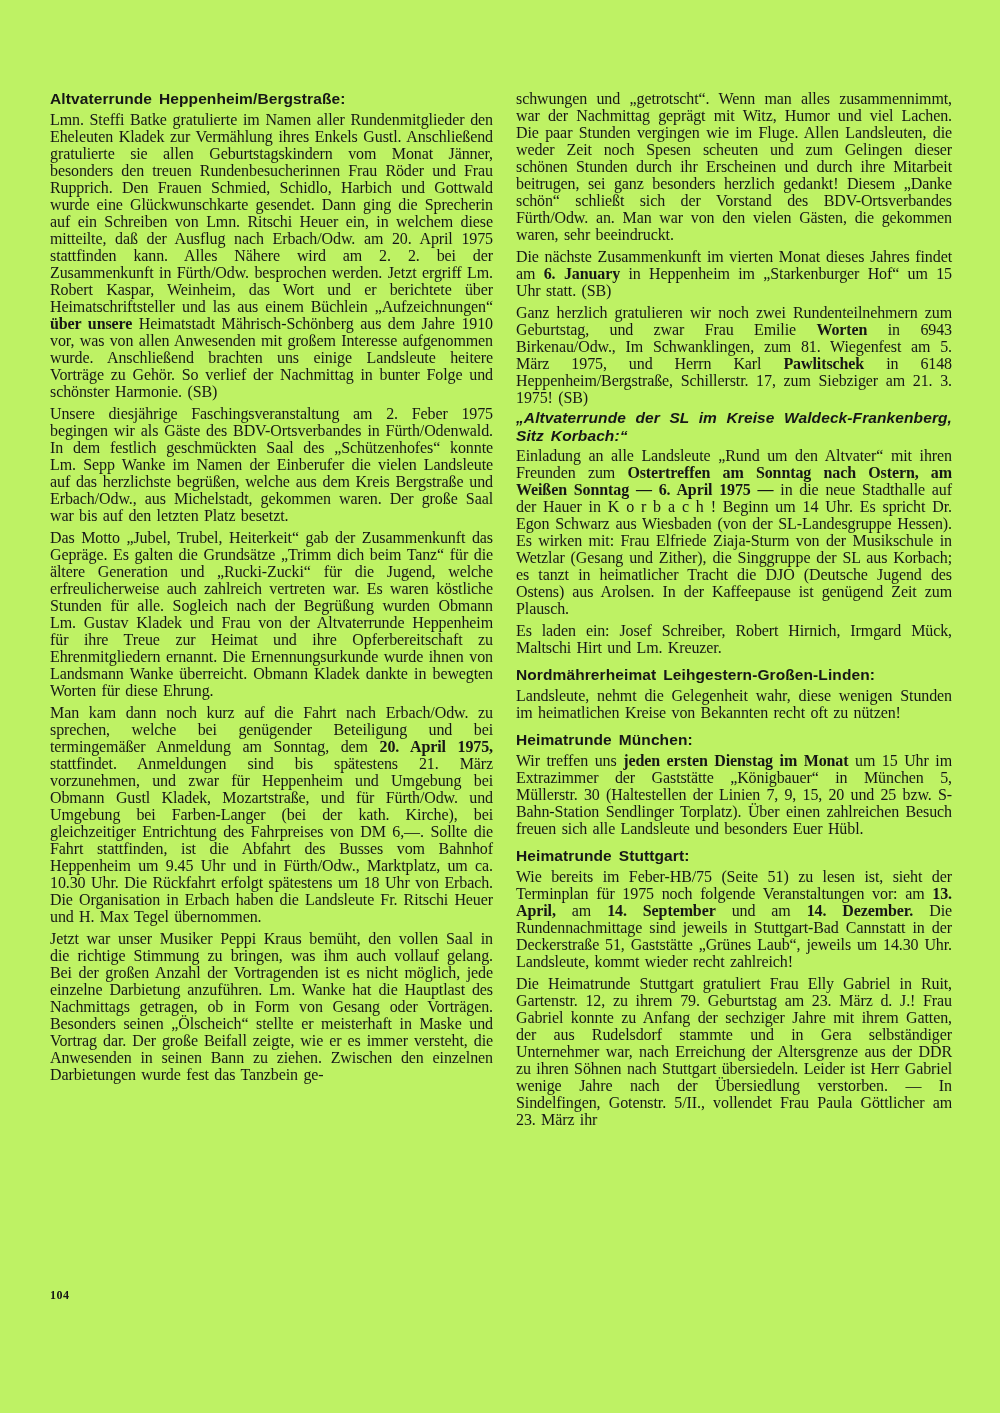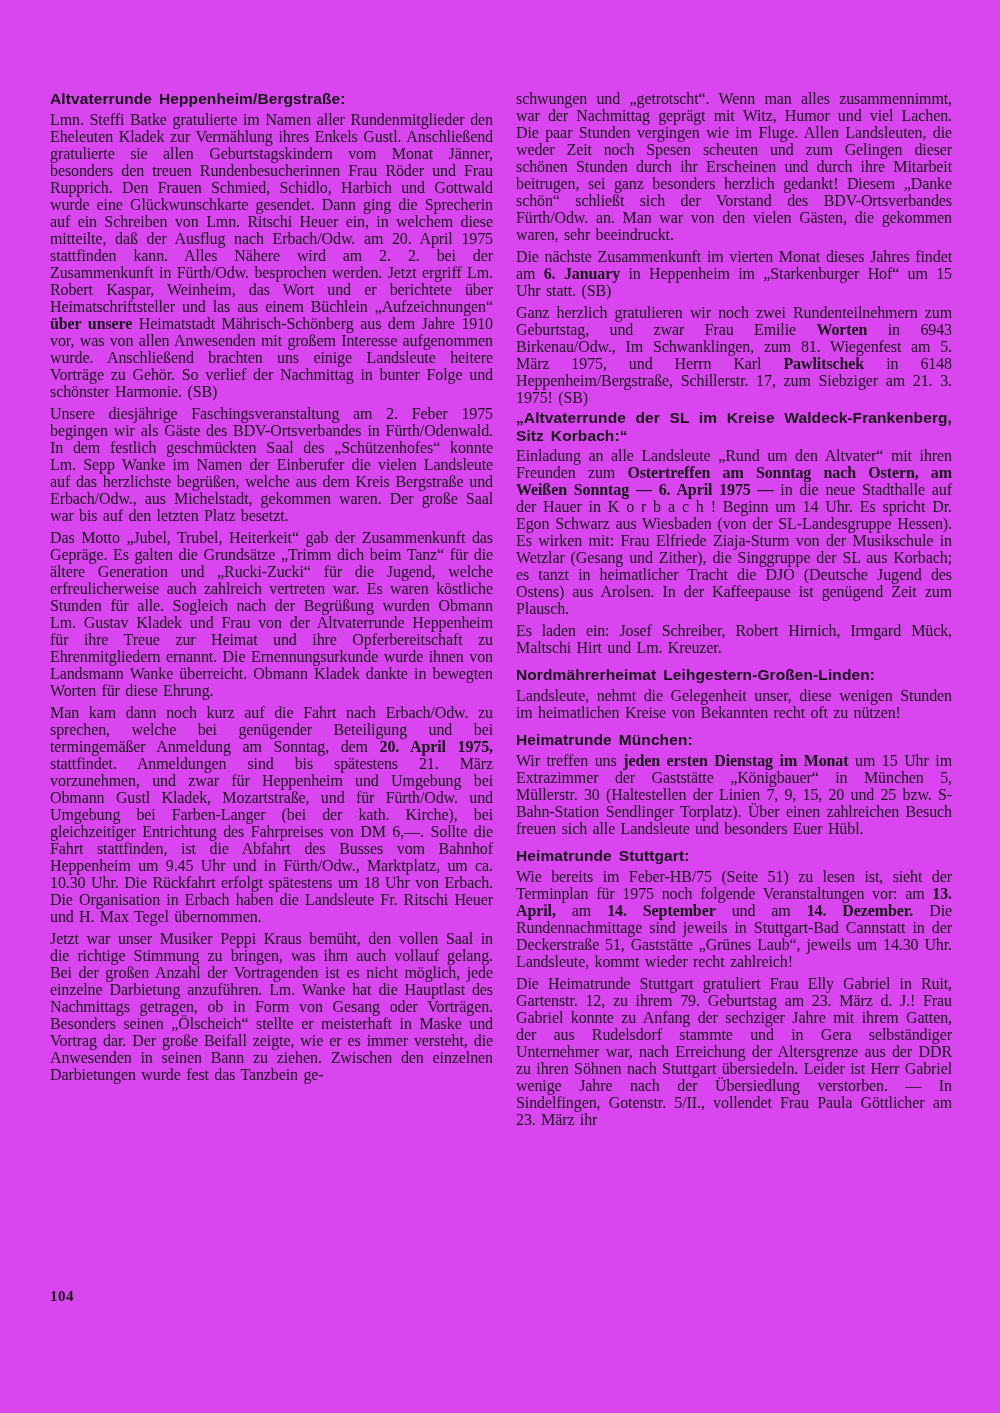--- a/index.html
+++ b/index.html
@@ -7,21 +7,21 @@
     padding: 0;
     width: 1000px;
     height: 1413px;
     overflow: hidden;
     background: #fdfdfb;
   }
   .page {
     position: relative;
     width: 1000px;
     height: 1413px;
-    background: #d946ef;
+    background: #bef264;
     color: #161616;
     font-family: "Liberation Serif", serif;
   }
   .columns {
     position: absolute;
     left: 50px;
     top: 90px;
     width: 902px;
     display: flex;
     gap: 23px;
@@ -47,30 +47,31 @@
     font-size: 15.5px;
     line-height: 18px;
     word-spacing: 2.5px;
     letter-spacing: 0.1px;
     margin: 10px 0 3px 0;
     text-align: left;
   }
   .subheading {
     margin: 3px 0 1px 0;
     text-align: justify;
+    font-style: italic;
   }
   .heading + p, .subheading + p { margin-top: 2px; }
   .col > .heading:first-child { margin-top: 0; }
   .page-number {
     position: absolute;
     left: 50px;
     top: 1288px;
     font-family: "Liberation Serif", serif;
     font-weight: 700;
-    font-size: 15px;
+    font-size: 12px;
     letter-spacing: 0.5px;
     color: #161616;
   }
 </style>
 </head>
 <body>
 
 <div class="page">
   <div class="columns">
     <div class="col col-left">
@@ -82,21 +83,21 @@
         <p>Jetzt war unser Musiker Peppi Kraus bemüht, den vollen Saal in die richtige Stimmung zu bringen, was ihm auch vollauf gelang. Bei der großen Anzahl der Vortragenden ist es nicht möglich, jede einzelne Darbietung anzuführen. Lm. Wanke hat die Hauptlast des Nachmittags getragen, ob in Form von Gesang oder Vorträgen. Besonders seinen „Ölscheich“ stellte er meisterhaft in Maske und Vortrag dar. Der große Beifall zeigte, wie er es immer versteht, die Anwesenden in seinen Bann zu ziehen. Zwischen den einzelnen Darbietungen wurde fest das Tanzbein ge-</p>
       </div>
     <div class="col col-right">
         <p>schwungen und „getrotscht“. Wenn man alles zusammennimmt, war der Nachmittag geprägt mit Witz, Humor und viel Lachen. Die paar Stunden vergingen wie im Fluge. Allen Landsleuten, die weder Zeit noch Spesen scheuten und zum Gelingen dieser schönen Stunden durch ihr Erscheinen und durch ihre Mitarbeit beitrugen, sei ganz besonders herzlich gedankt! Diesem „Danke schön“ schließt sich der Vorstand des BDV-Ortsverbandes Fürth/Odw. an. Man war von den vielen Gästen, die gekommen waren, sehr beeindruckt.</p>
         <p>Die nächste Zusammenkunft im vierten Monat dieses Jahres findet am <b>6. January</b> in Heppenheim im „Starkenburger Hof“ um 15 Uhr statt. (SB)</p>
         <p>Ganz herzlich gratulieren wir noch zwei Rundenteilnehmern zum Geburtstag, und zwar Frau Emilie <b>Worten</b> in 6943 Birkenau/Odw., Im Schwanklingen, zum 81. Wiegenfest am 5. März 1975, und Herrn Karl <b>Pawlitschek</b> in 6148 Heppenheim/Bergstraße, Schillerstr. 17, zum Siebziger am 21. 3. 1975! (SB)</p>
         <div class="subheading">„Altvaterrunde der SL im Kreise Waldeck-Frankenberg, Sitz Korbach:“</div>
         <p>Einladung an alle Landsleute „Rund um den Altvater“ mit ihren Freunden zum <b>Ostertreffen am Sonntag nach Ostern, am Weißen Sonntag — 6. April 1975 —</b> in die neue Stadthalle auf der Hauer in K o r b a c h ! Beginn um 14 Uhr. Es spricht Dr. Egon Schwarz aus Wiesbaden (von der SL-Landesgruppe Hessen). Es wirken mit: Frau Elfriede Ziaja-Sturm von der Musikschule in Wetzlar (Gesang und Zither), die Singgruppe der SL aus Korbach; es tanzt in heimatlicher Tracht die DJO (Deutsche Jugend des Ostens) aus Arolsen. In der Kaffeepause ist genügend Zeit zum Plausch.</p>
         <p>Es laden ein: Josef Schreiber, Robert Hirnich, Irmgard Mück, Maltschi Hirt und Lm. Kreuzer.</p>
         <div class="heading">Nordmährerheimat Leihgestern-Großen-Linden:</div>
-        <p>Landsleute, nehmt die Gelegenheit unser, diese wenigen Stunden im heimatlichen Kreise von Bekannten recht oft zu nützen!</p>
+        <p>Landsleute, nehmt die Gelegenheit wahr, diese wenigen Stunden im heimatlichen Kreise von Bekannten recht oft zu nützen!</p>
         <div class="heading">Heimatrunde München:</div>
         <p>Wir treffen uns <b>jeden ersten Dienstag im Monat</b> um 15 Uhr im Extrazimmer der Gaststätte „Königbauer“ in München 5, Müllerstr. 30 (Haltestellen der Linien 7, 9, 15, 20 und 25 bzw. S-Bahn-Station Sendlinger Torplatz). Über einen zahlreichen Besuch freuen sich alle Landsleute und besonders Euer Hübl.</p>
         <div class="heading">Heimatrunde Stuttgart:</div>
         <p>Wie bereits im Feber-HB/75 (Seite 51) zu lesen ist, sieht der Terminplan für 1975 noch folgende Veranstaltungen vor: am <b>13. April,</b> am <b>14. September</b> und am <b>14. Dezember.</b> Die Rundennachmittage sind jeweils in Stuttgart-Bad Cannstatt in der Deckerstraße 51, Gaststätte „Grünes Laub“, jeweils um 14.30 Uhr. Landsleute, kommt wieder recht zahlreich!</p>
         <p>Die Heimatrunde Stuttgart gratuliert Frau Elly Gabriel in Ruit, Gartenstr. 12, zu ihrem 79. Geburtstag am 23. März d. J.! Frau Gabriel konnte zu Anfang der sechziger Jahre mit ihrem Gatten, der aus Rudelsdorf stammte und in Gera selbständiger Unternehmer war, nach Erreichung der Altersgrenze aus der DDR zu ihren Söhnen nach Stuttgart übersiedeln. Leider ist Herr Gabriel wenige Jahre nach der Übersiedlung verstorben. — In Sindelfingen, Gotenstr. 5/II., vollendet Frau Paula Göttlicher am 23. März ihr</p>
       </div>
   </div>
   <div class="page-number">104</div>
 </div>
 

